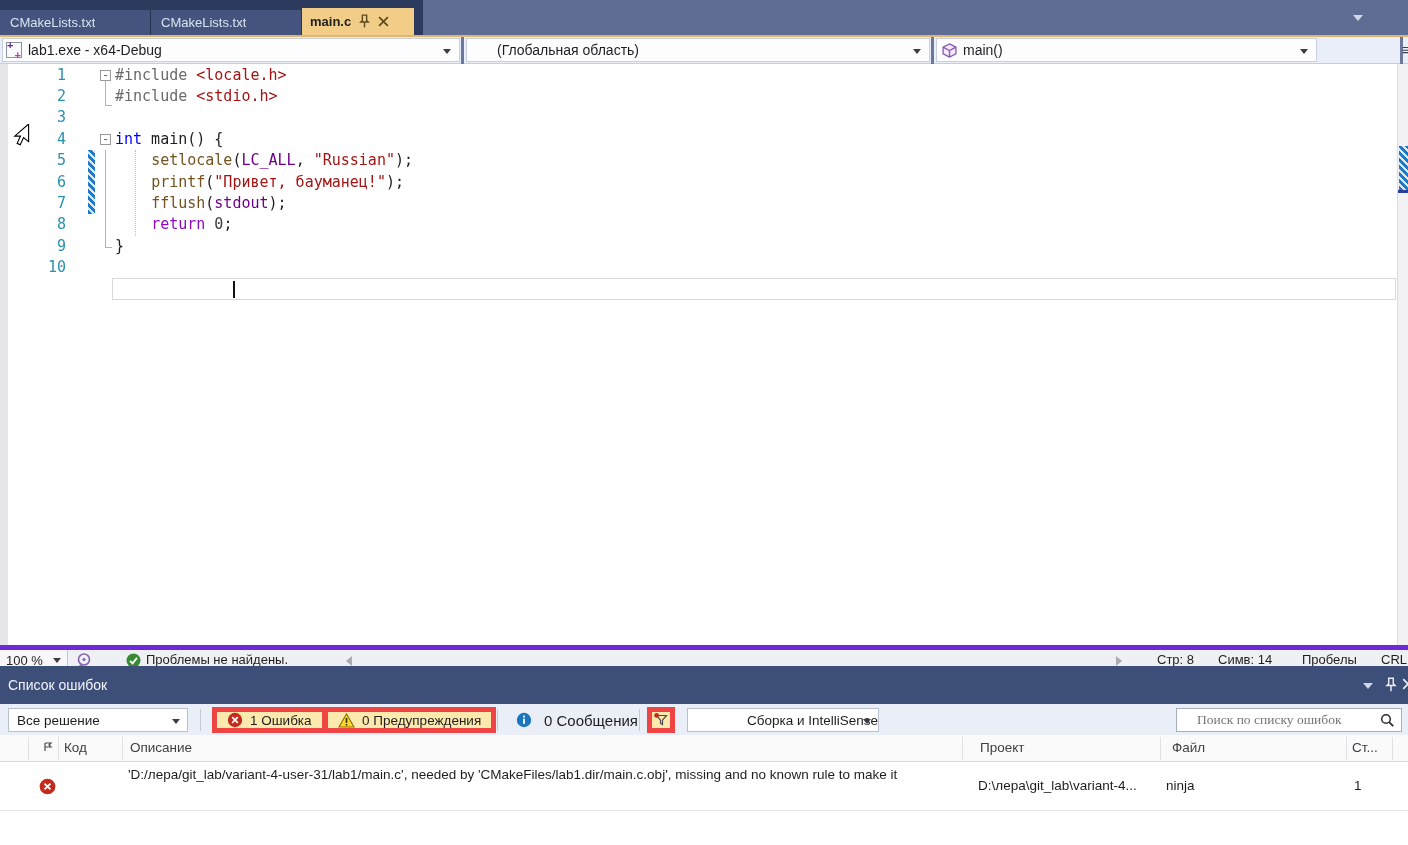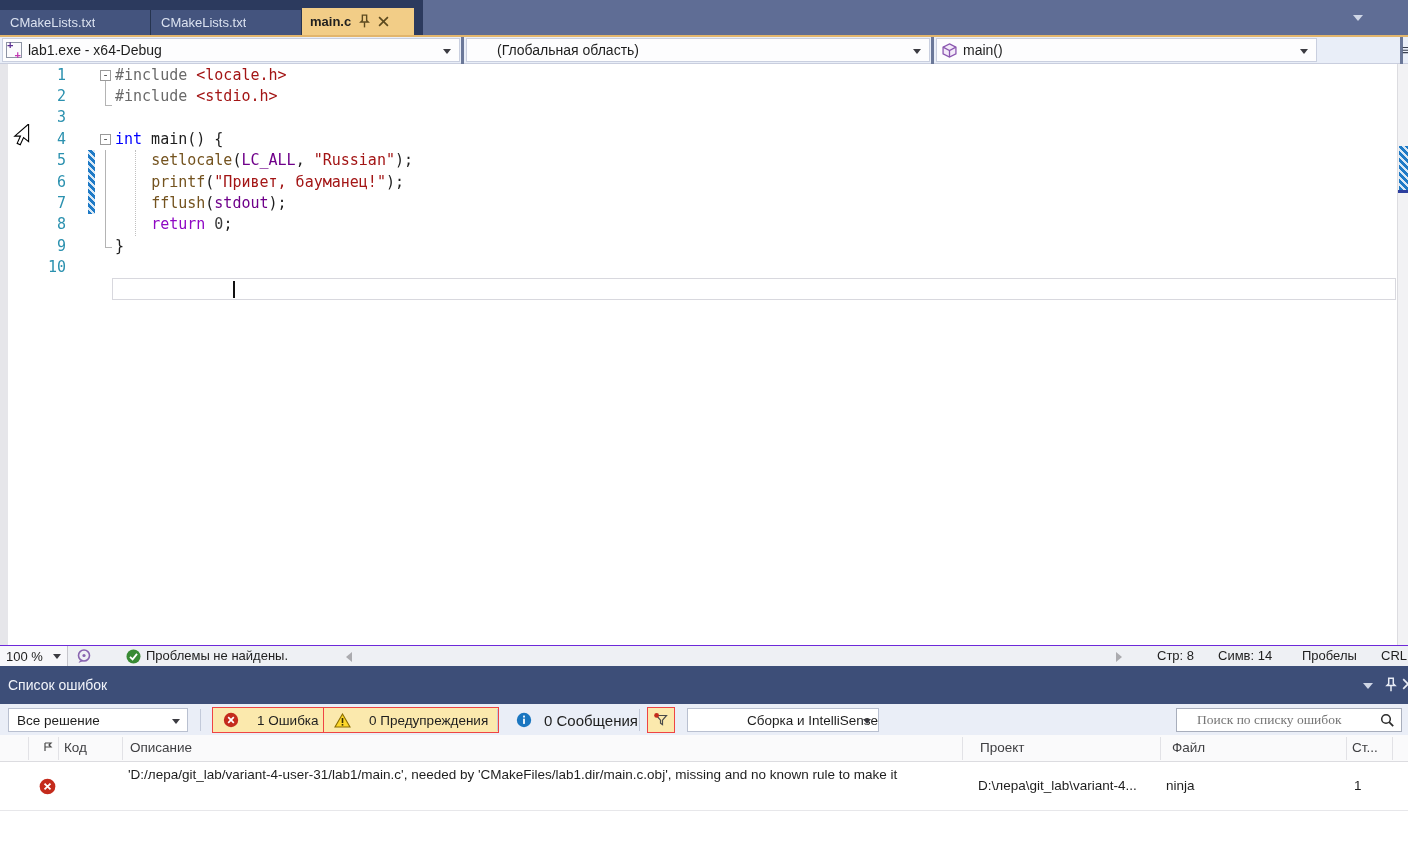--- a/index.html
+++ b/index.html
@@ -51,42 +51,42 @@
   .guide-h { position:absolute; border-top:1px solid #b4b4b4; height:0; }
   .guide-dotted { position:absolute; border-left:1px dotted #c0c0c0; width:0; }
   #current-line { position:absolute; left:112px; top:214.4px; width:1284px; height:22px; border:1px solid #d8d8de; }
   #caret { position:absolute; left:233px; top:217px; width:1.5px; height:17px; background:#111; }
   #vscroll { position:absolute; right:0; top:0; width:11px; height:581px; background:#f2f2f4; border-left:1px solid #dcdce0; }
   #vscroll .mark { position:absolute; left:1px; width:9px; top:82px; height:44px;
                    background:repeating-linear-gradient(45deg,#1e7ac6 0 3px,#d9e8f5 3px 5px); }
   #vscroll .caret-mark { position:absolute; left:0; width:11px; top:126px; height:3px; background:#2d3f9e; }
 
   
-  #edstatus { position:absolute; left:0; top:645px; width:1408px; height:21px; background:#eef0f4; border-top:1px solid #6d28d9; font-size:13px; color:#1e1e1e; }
+  #edstatus { position:absolute; left:0; top:645px; width:1408px; height:21px; background:#eef0f4; border-top:5px solid #6d28d9; font-size:13px; color:#1e1e1e; }
   #edstatus .zoom-combo { position:absolute; left:0; top:0; width:68px; height:20px; background:#f7f7fa; border-right:1px solid #c6c6cc;
                           display:flex; align-items:center; padding-left:6px; }
   #edstatus .zoom-combo .arrow { position:absolute; right:6px; top:8px; width:0; height:0;
                   border-left:4px solid transparent; border-right:4px solid transparent; border-top:5px solid #3c3c42; }
   #edstatus .txt { position:absolute; top:2px; white-space:nowrap; }
   .tri-left { position:absolute; top:6px; width:0; height:0; border-top:5px solid transparent; border-bottom:5px solid transparent; border-right:6px solid #ababaf; }
   .tri-right { position:absolute; top:6px; width:0; height:0; border-top:5px solid transparent; border-bottom:5px solid transparent; border-left:6px solid #ababaf; }
 
   
   #el-title { position:absolute; left:0; top:666px; width:1408px; height:38px; background:#3d4e78; color:#f2f4fa; font-size:14px; }
   #el-title .label { position:absolute; left:8px; top:11px; }
   #el-title .chev { position:absolute; left:1363px; top:17px; width:0; height:0;
                     border-left:5px solid transparent; border-right:5px solid transparent; border-top:6px solid #cfd6e6; }
   #el-title svg { position:absolute; }
   #el-toolbar { position:absolute; left:0; top:704px; width:1408px; height:31px; background:#eaeef7; font-size:13.5px; color:#1e1e1e; }
   .el-combo { position:absolute; top:4px; height:24px; background:#fff; border:1px solid #b9c0d0;
               display:flex; align-items:center; padding-left:8px; font-size:13.5px; }
   .el-combo .arrow { position:absolute; right:7px; top:10px; width:0; height:0;
                   border-left:4px solid transparent; border-right:4px solid transparent; border-top:5px solid #3c3c42; }
-  .toggle-btn { position:absolute; top:3px; height:26px; background:#fbe9ad; border:1px solid #ef4444;
-                display:flex; align-items:center; gap:18px; padding:0 10px; font-size:13.5px; }
+  .toggle-btn { position:absolute; top:3px; height:26px; background:#fbe9ad; border:5px solid #ef4444;
+                display:flex; align-items:center; gap:7px; padding:0 10px; font-size:13.5px; }
   .flat-btn { position:absolute; top:3px; height:26px; display:flex; align-items:center; gap:12px; padding:0 10px; font-size:15px;justify-content:flex-end; }
   .tsep { position:absolute; top:5px; height:22px; width:1px; background:#c3cada; }
   #el-search { position:absolute; left:1176px; top:4px; width:226px; height:24px; background:#fff; border:1px solid #a8aebc;
                display:flex; align-items:center; }
   #el-search input { border:none; outline:none; flex:1; font-size:13.5px; color:#be185d; padding-left:20px;
                      font-family:Liberation Serif, serif; background:transparent; }
   #el-search input::placeholder { color:#767676; }
 
   
   #el-header { position:absolute; left:0; top:735px; width:1408px; height:27px; background:#fafafb; border-bottom:1px solid #dcdce0; font-size:13.5px; color:#3f3f42; }

